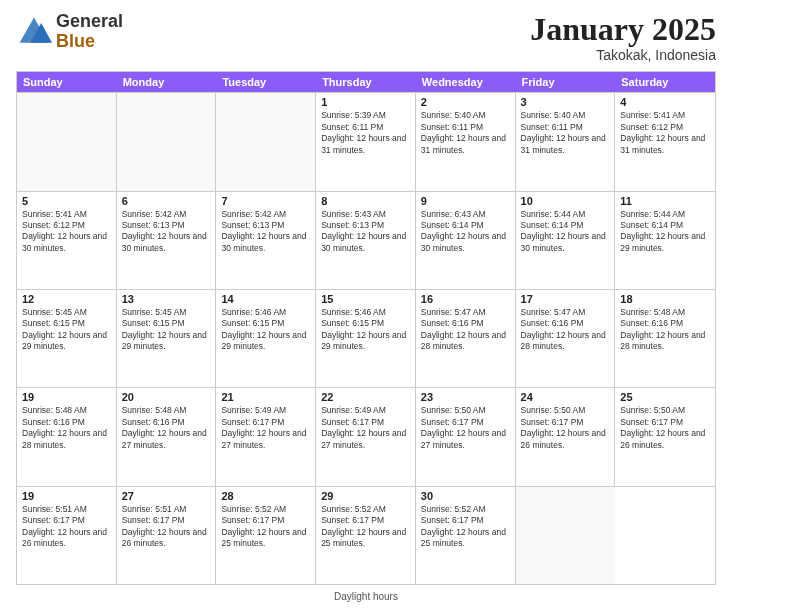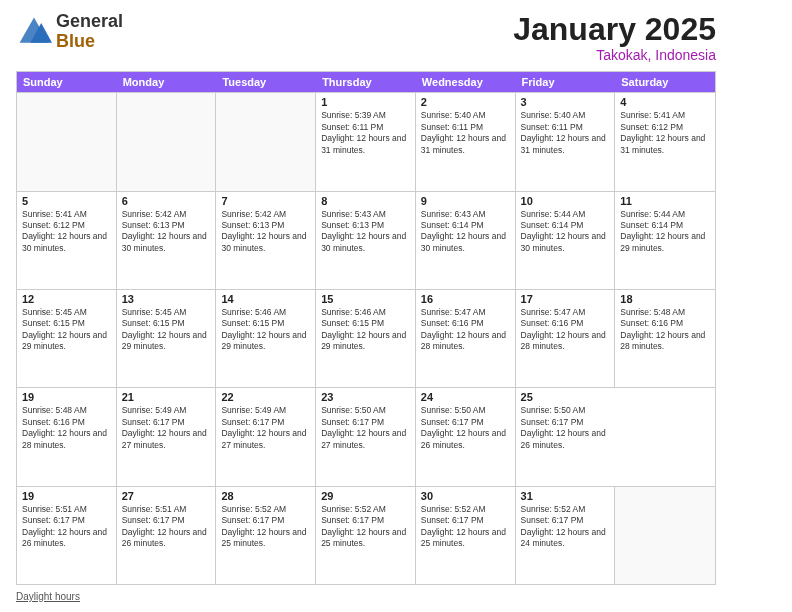--- a/index.html
+++ b/index.html
@@ -48,24 +48,25 @@
       height: 36px;
     }
     .title-block {
       text-align: right;
     }
     .title-month {
       font-size: 32px;
       font-weight: bold;
       color: #222;
       line-height: 1.1;
+      font-family: Liberation Serif, serif;
     }
     .title-location {
       font-size: 14px;
-      color: #a21caf;
+      color: #404040;
     }
     .calendar {
       flex: 1;
       display: flex;
       flex-direction: column;
       border: 1px solid #ccc;
     }
     .cal-header-row {
       display: grid;
       grid-template-columns: repeat(7, 1fr);
@@ -111,22 +112,21 @@
     }
     .day-info {
       font-size: 8.5px;
       color: #333;
       line-height: 1.35;
     }
     .footer {
       margin-top: 6px;
       font-size: 10px;
       color: #555;
-      text-align: left;
-      text-decoration: underline;
+      text-align: center;
     }
   </style>
 </head>
 <body>
 
 <div class="page">
   <div class="header">
     <div class="logo">
       <svg class="logo-icon" viewBox="0 0 40 40">
         <polygon points="20,4 36,32 4,32" fill="#2a6ebb" opacity="0.85"></polygon>
@@ -291,20 +291,27 @@
         </div>
         <div class="cal-week">
           <div class="cal-cell">
             <div class="day-num">19</div>
             <div class="day-info">Sunrise: 5:48 AM
 Sunset: 6:16 PM
 Daylight: 12 hours
 and 28 minutes.</div>
           </div>
           <div class="cal-cell">
+            <div class="day-num">20</div>
+            <div class="day-info">Sunrise: 5:48 AM
+Sunset: 6:16 PM
+Daylight: 12 hours
+and 27 minutes.</div>
+          </div>
+          <div class="cal-cell">
             <div class="day-num">21</div>
             <div class="day-info">Sunrise: 5:49 AM
 Sunset: 6:17 PM
 Daylight: 12 hours
 and 27 minutes.</div>
           </div>
           <div class="cal-cell">
             <div class="day-num">22</div>
             <div class="day-info">Sunrise: 5:49 AM
 Sunset: 6:17 PM
@@ -361,27 +368,20 @@
 Sunset: 6:17 PM
 Daylight: 12 hours
 and 25 minutes.</div>
           </div>
           <div class="cal-cell">
             <div class="day-num">30</div>
             <div class="day-info">Sunrise: 5:52 AM
 Sunset: 6:17 PM
 Daylight: 12 hours
 and 25 minutes.</div>
-          </div>
-          <div class="cal-cell">
-            <div class="day-num">31</div>
-            <div class="day-info">Sunrise: 5:52 AM
-Sunset: 6:17 PM
-Daylight: 12 hours
-and 24 minutes.</div>
           </div>
           <div class="cal-cell empty"></div>
         </div>
       </div>
   </div>
 
   <div class="footer">
     <span>Daylight hours</span>
   </div>
 </div>

